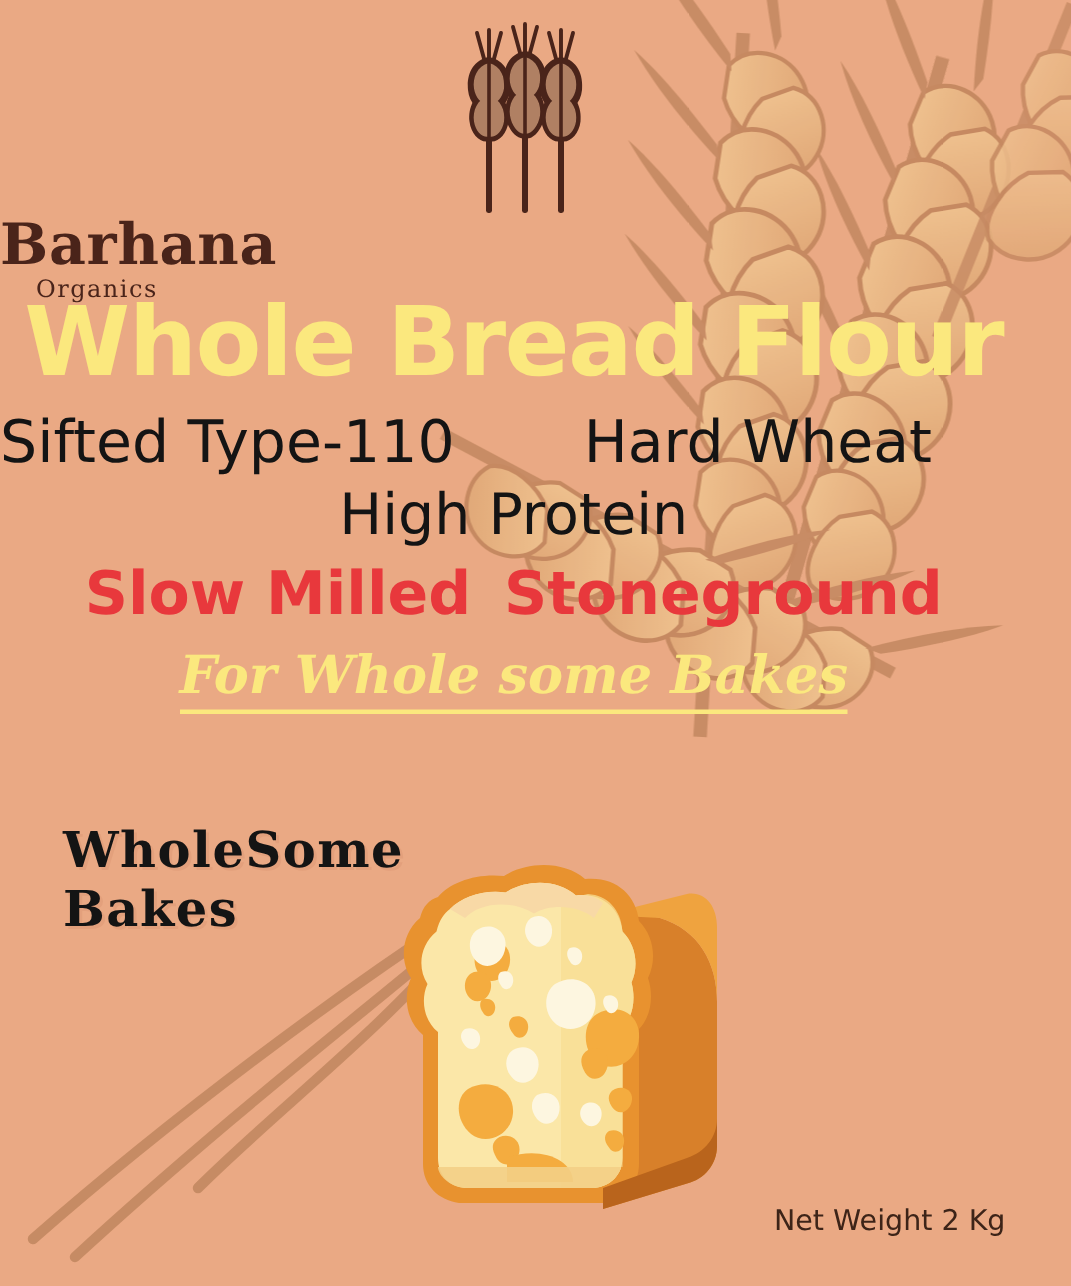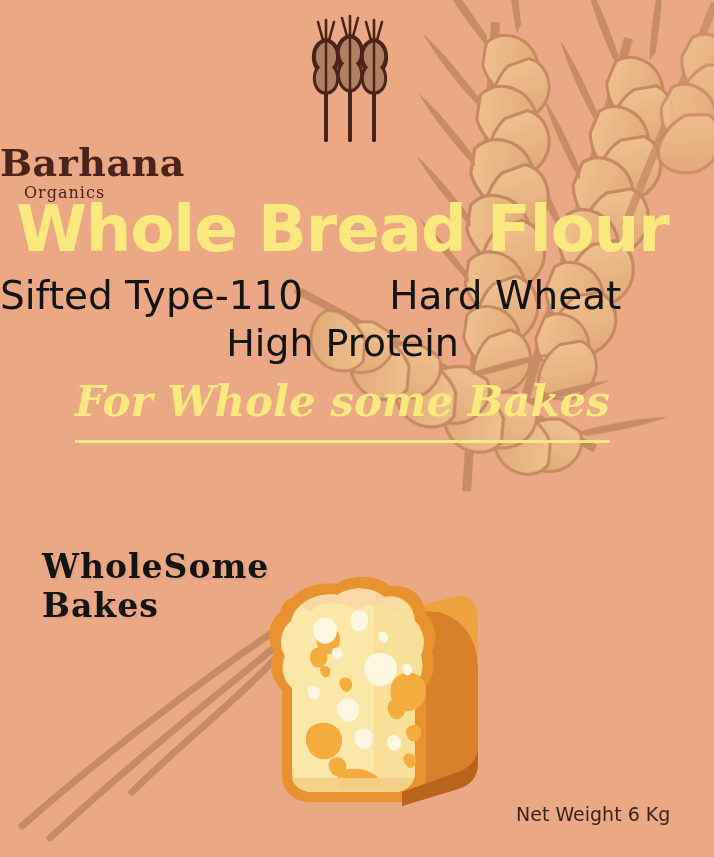--- a/index.html
+++ b/index.html
@@ -106,25 +106,25 @@
     display: flex;
     justify-content: center;
     gap: 22px;
   }
   .tagline {
     display: inline-block;
     margin: 14px 0 0 0;
     font-family: "DejaVu Serif", serif;
     font-weight: 700;
     font-style: italic;
-    font-size: 42px;
+    font-size: 35px;
     line-height: 1.1;
     color: #fbe87e;
     border-bottom: 3px solid #fbe87e;
-    padding-bottom: 14px;
+    padding-bottom: 2px;
   }
 
   
   .stamp {
     position: absolute;
     top: 548px;
     left: 42px;
     z-index: 6;
     font-family: "DejaVu Serif", serif;
     font-weight: 700;
@@ -299,20 +299,24 @@
   <div class="copy-block">
     <div class="headline">Whole Bread Flour</div>
 
     <div class="spec-row">
       <span>Sifted Type-110</span>
       <span>Hard Wheat</span>
     </div>
 
     <div class="spec-center">High Protein</div>
 
+    <div class="claim-row">
+      <span>Slow Milled</span>
+      <span>Stoneground</span>
+    </div>
 
     <div><span class="tagline">For Whole some Bakes</span></div>
   </div>
 
   <div class="stamp">
     <span class="stamp-line">WholeSome</span>
     <span class="stamp-line">Bakes</span>
   </div>
 
   <svg class="art-layer" viewBox="0 0 714 857" xmlns="http://www.w3.org/2000/svg" aria-hidden="true">
@@ -389,15 +393,15 @@
       </g>
 
       <path d="M292,778 L415,778 L415,772 C415,783 407,791 396,792 L310,792
                C299,791 292,783 292,778 Z" fill="#f3cf86" opacity="0.9"></path>
 
       <path d="M402,792 L458,772 C470,768 478,758 478,746 L478,764
                C478,776 470,786 458,789 L402,806 Z" fill="#b9641c"></path>
     </g>
   </svg>
 
-  <div class="net-weight">Net Weight 6 Kg</div>
+  <div class="net-weight">Net Weight 2 Kg</div>
 
 </div>
 
 </body></html>

